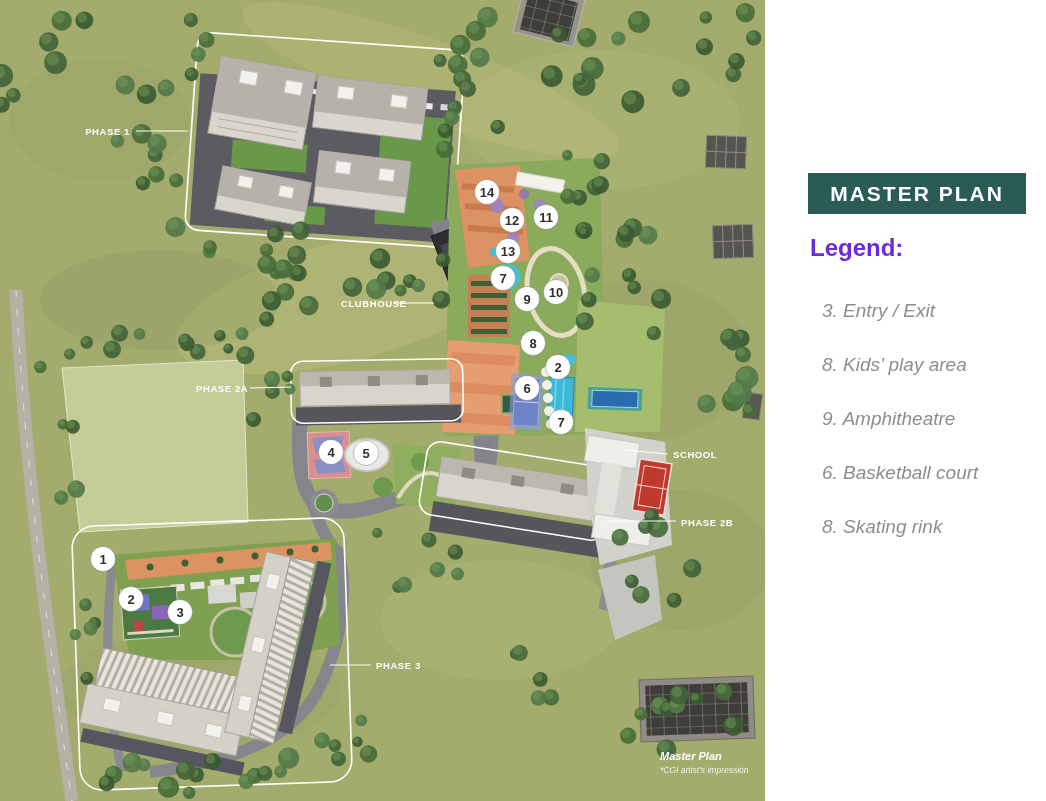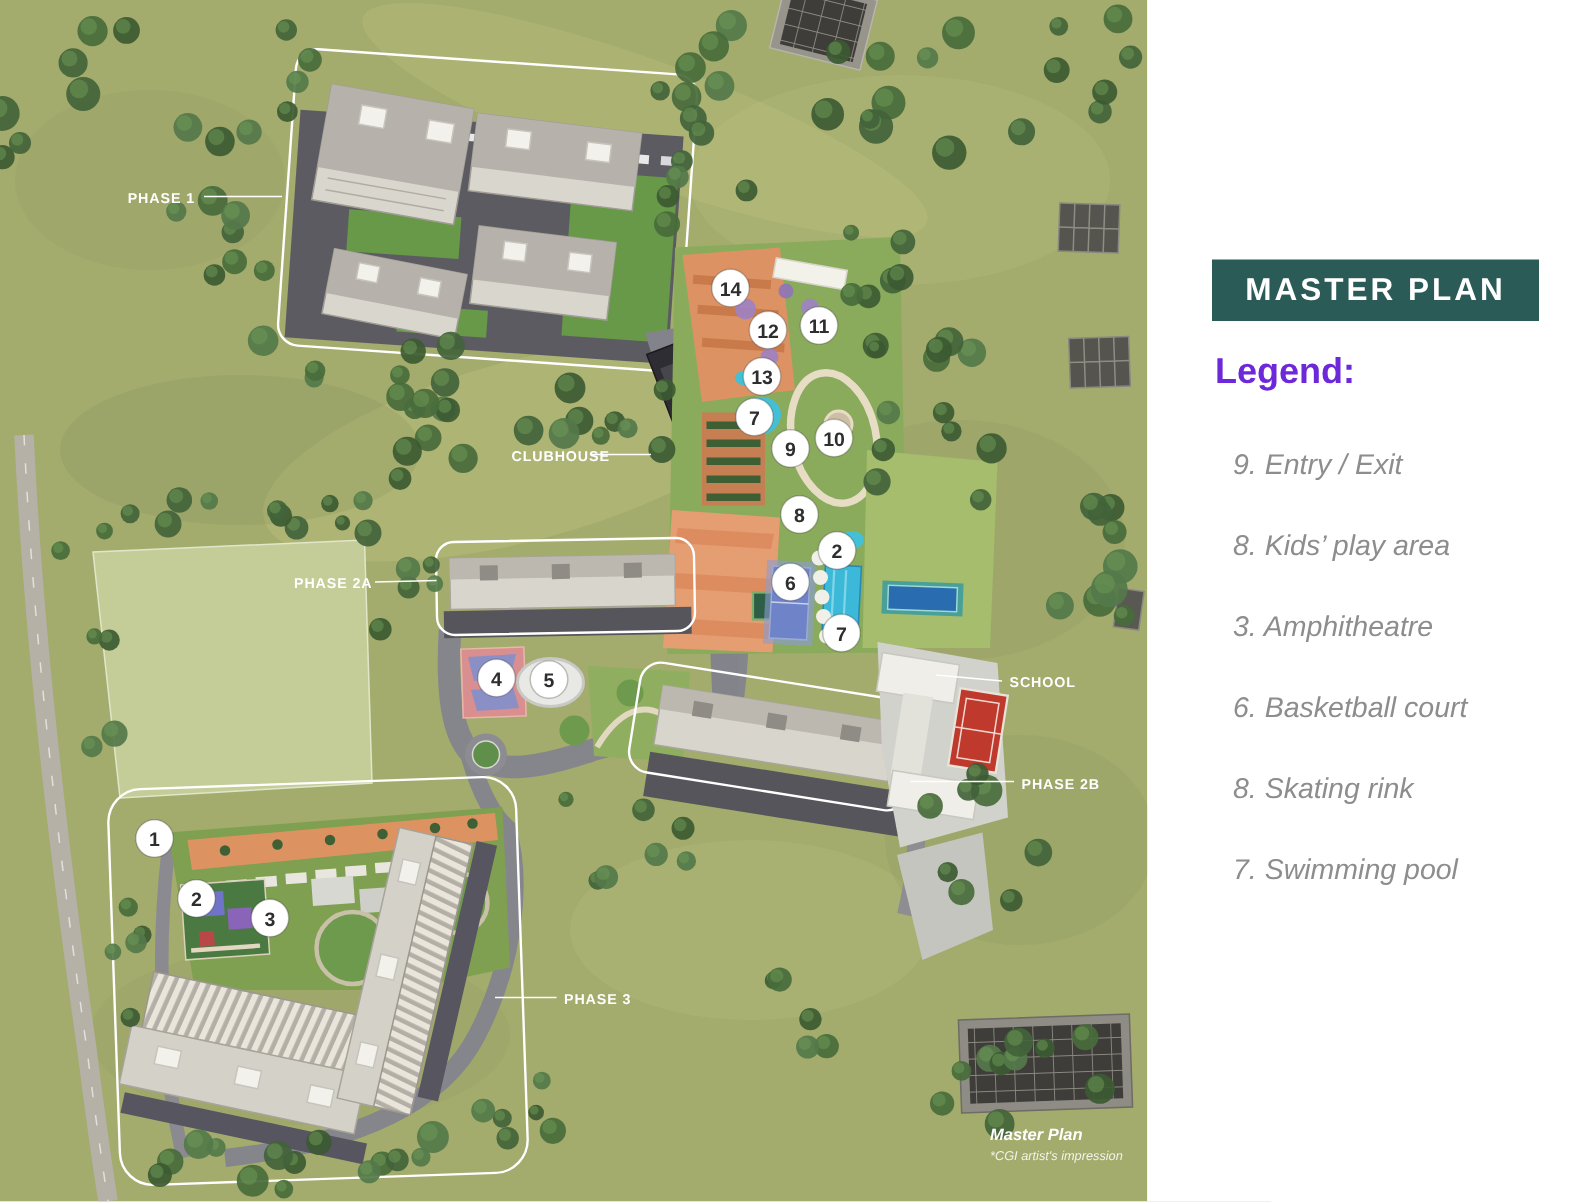--- a/index.html
+++ b/index.html
@@ -748,22 +748,21 @@
         </g>
   </svg>
   </div>
 
   <div class="panel">
     <div class="title-box">
       <span>MASTER PLAN</span>
     </div>
     <div class="legend-heading">Legend:</div>
     <ol id="legend-list">
-        <li>9. Entry / Exit</li>
+        <li>3. Entry / Exit</li>
         <li>8. Kids’ play area</li>
-        <li>3. Amphitheatre</li>
+        <li>9. Amphitheatre</li>
         <li>6. Basketball court</li>
         <li>8. Skating rink</li>
-        <li>7. Swimming pool</li>
       </ol>
   </div>
 
 </div>
 
 </body></html>

